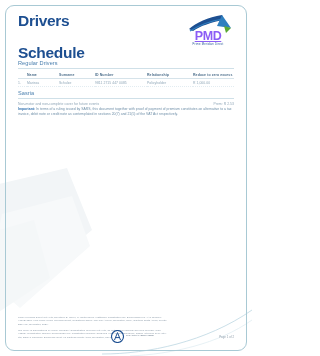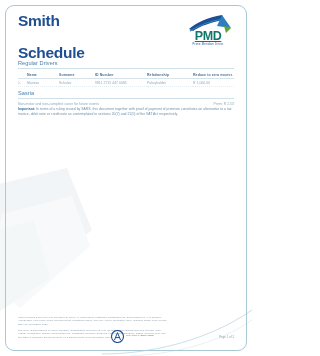--- a/index.html
+++ b/index.html
@@ -57,21 +57,21 @@
 
   .logo {
     position:absolute;
     right:0px; top:1px;
     width:52px; height:36px;
   }
   .logo-mark { position:absolute; left:6px; top:0px; width:44px; height:19px; }
   .logo-text {
     position:absolute; left:0px; top:16px; width:52px;
     text-align:center;
-    font-size:12.5px; font-weight:bold; color:#0f766e;
+    font-size:12.5px; font-weight:bold; color:#8b5cf6;
     letter-spacing:-0.4px; line-height:13px;text-decoration:underline;
   }
   .logo-sub {
     position:absolute; left:0px; top:29px; width:52px;
     text-align:center;
     font-size:2.7px; color:#1d4f91; letter-spacing:0.25px;
   }
 
   
   .sec-regular { position:absolute; left:18px; top:60px; width:216px; }
@@ -194,21 +194,21 @@
     <path d="M0 46 C 46 46, 104 34, 150 2" fill="none" stroke="#bcd7e2" stroke-width="0.8"></path>
     <path d="M28 48 C 70 46, 116 36, 150 12" fill="none" stroke="#d6e7ee" stroke-width="0.6"></path>
   </svg>
 
   <div id="frame"></div>
 
   <div id="content">
 
     <div class="header">
       <div class="title">
-        <span>Smith</span>
+        <span>Drivers</span>
         <span class="l2">Schedule</span>
       </div>
 
       <div class="logo">
         <svg class="logo-mark" viewBox="0 0 44 19">
           <path d="M1 15 C 8 9, 20 3, 34 1 L 36 6 C 24 8, 12 12, 5 17 Z" fill="#1d4f91"></path>
           <path d="M34 1 L 43 14 L 29 12 Z" fill="#2f7fbf"></path>
           <path d="M36 12 L 43 14 L 38 19 Z" fill="#5aa832"></path>
           <path d="M2 17 C 10 12, 22 7, 35 5" fill="none" stroke="#2f7fbf" stroke-width="1.2"></path>
         </svg>

